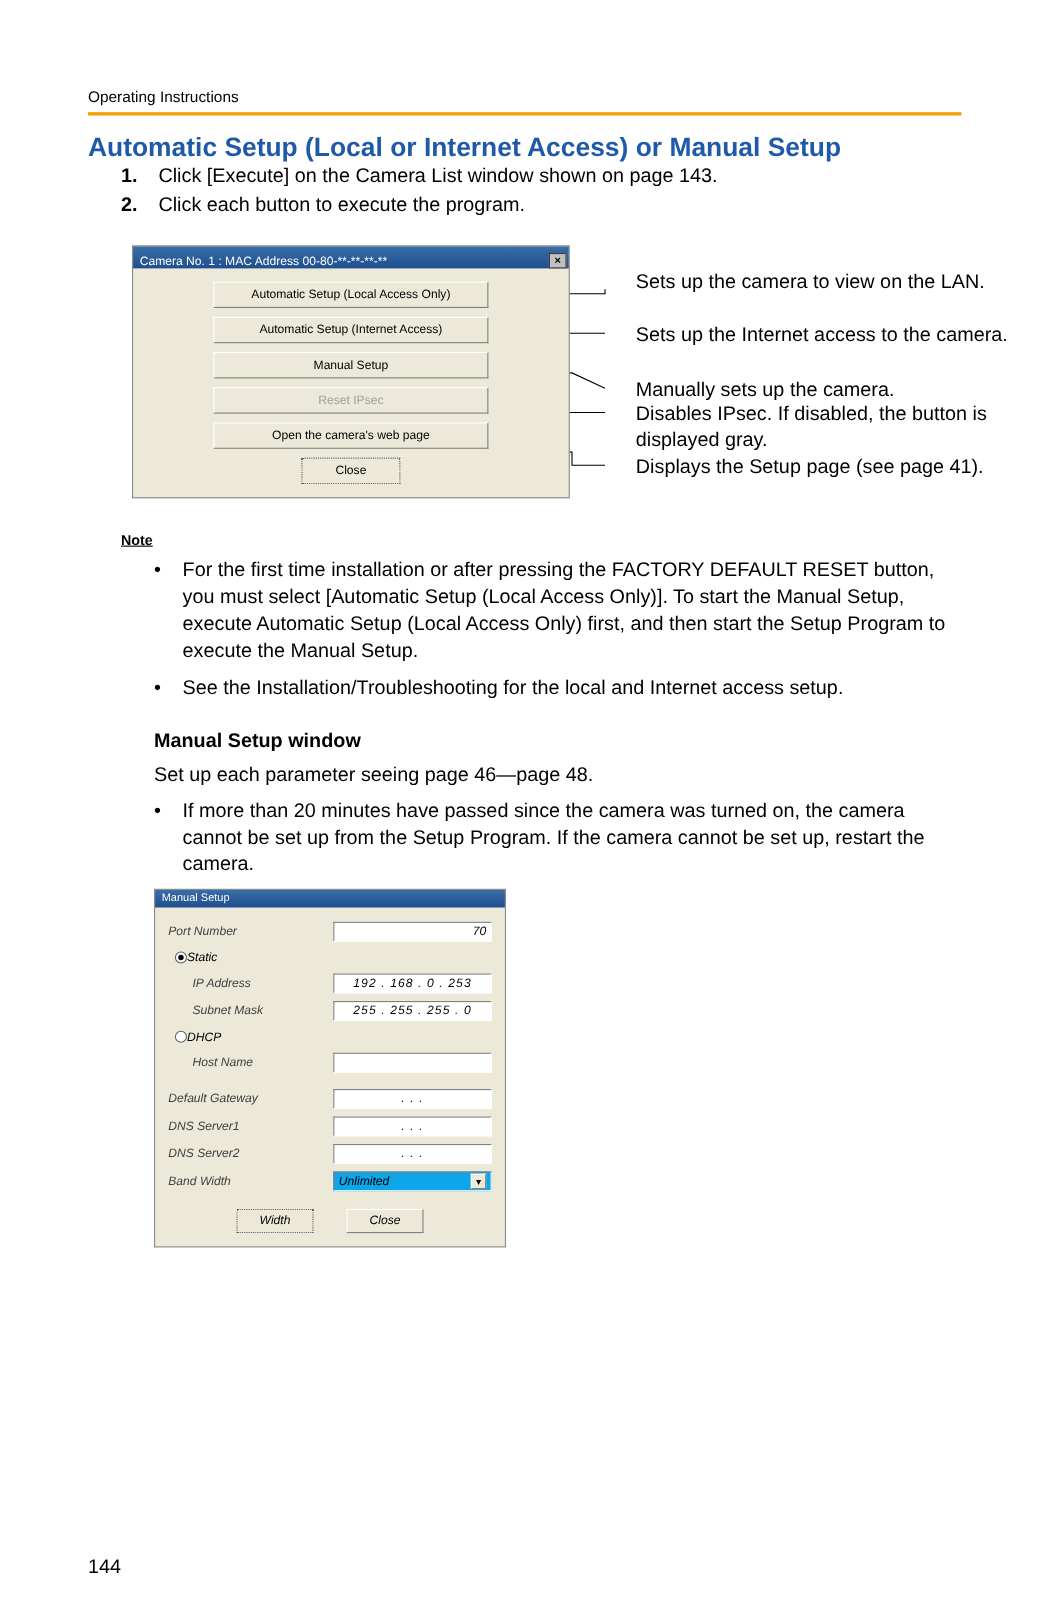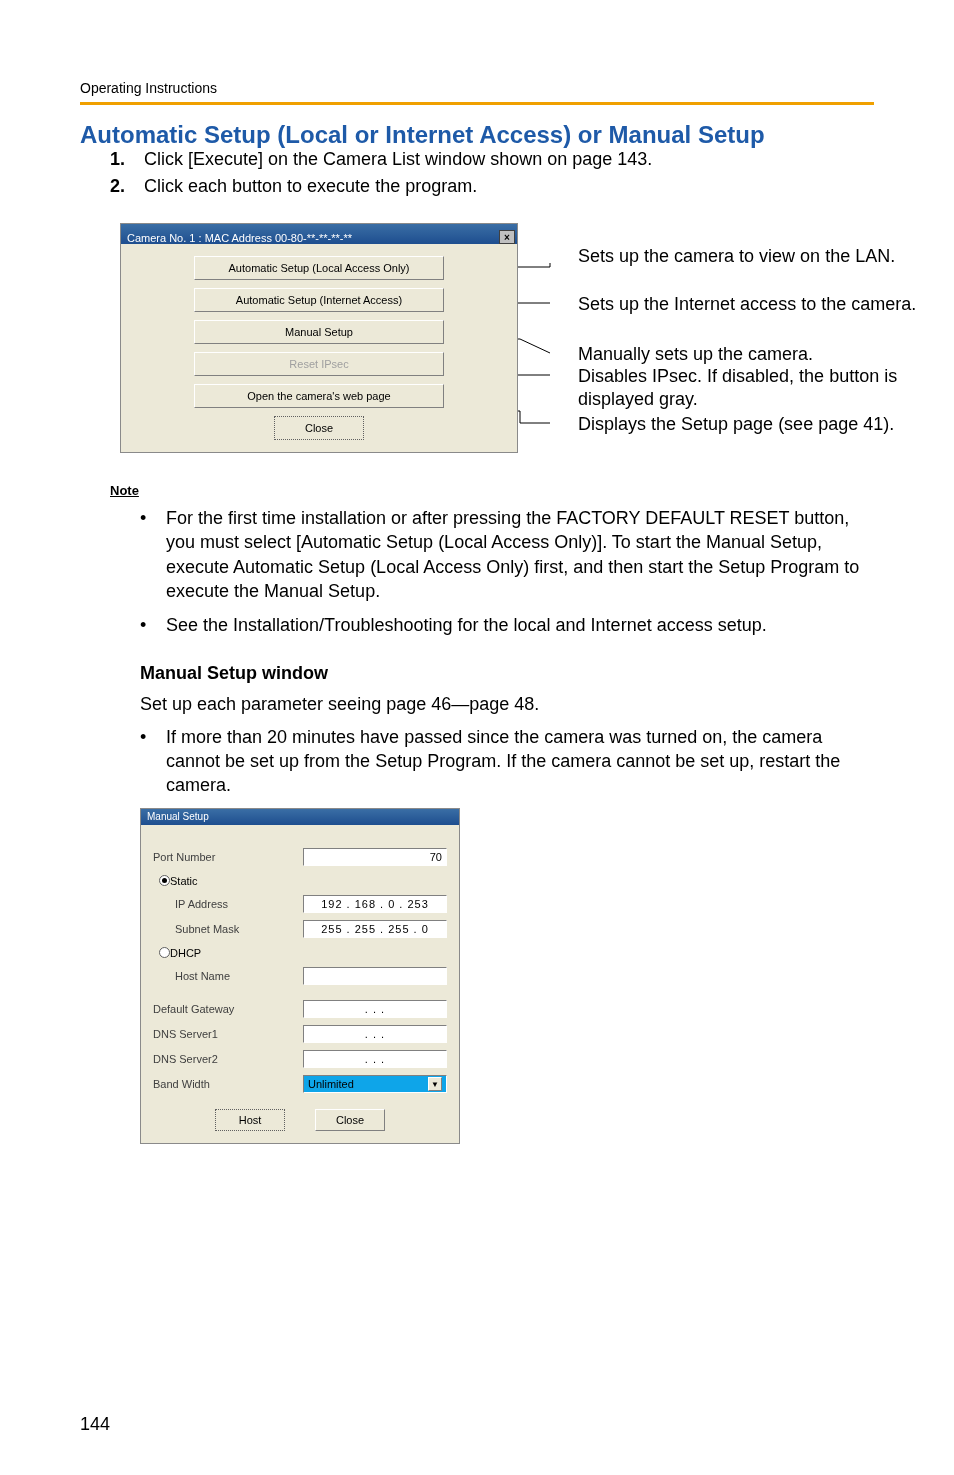--- a/index.html
+++ b/index.html
@@ -155,21 +155,22 @@
   .mw-title {
     background: linear-gradient(#3a6ea5, #1e4e8f);
     color: #fff;
     height: 16px;
     padding-left: 6px;
     font-size: 10px;
     display: flex;
     align-items: center;
   }
   .mw-body {
-    padding: 20px 12px 12px 12px;
+    padding: 10px 12px 12px 12px;
+    font-style: italic;
   }
   .mw-row {
     display: flex;
     align-items: center;
     height: 25px;
   }
   .mw-label {
     width: 150px;
     color: #404040;
     font-size: 11px;
@@ -382,20 +383,20 @@
 
     <div class="mw-row">
       <div class="mw-label">Band Width</div>
       <div class="mw-select">
         <span>Unlimited</span>
         <span class="sel-arrow">▼</span>
       </div>
     </div>
 
     <div class="mw-btnrow">
-      <div class="mw-btn dotted">Host</div>
+      <div class="mw-btn dotted">Width</div>
       <div class="mw-btn">Close</div>
     </div>
 
   </div>
 </div>
 
 <div class="page-num">144</div>
 
 </body></html>

